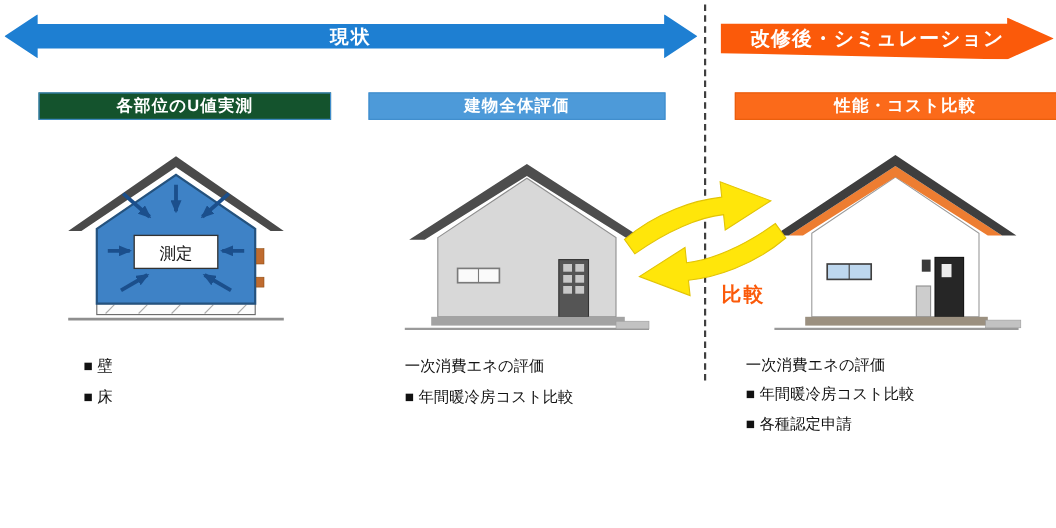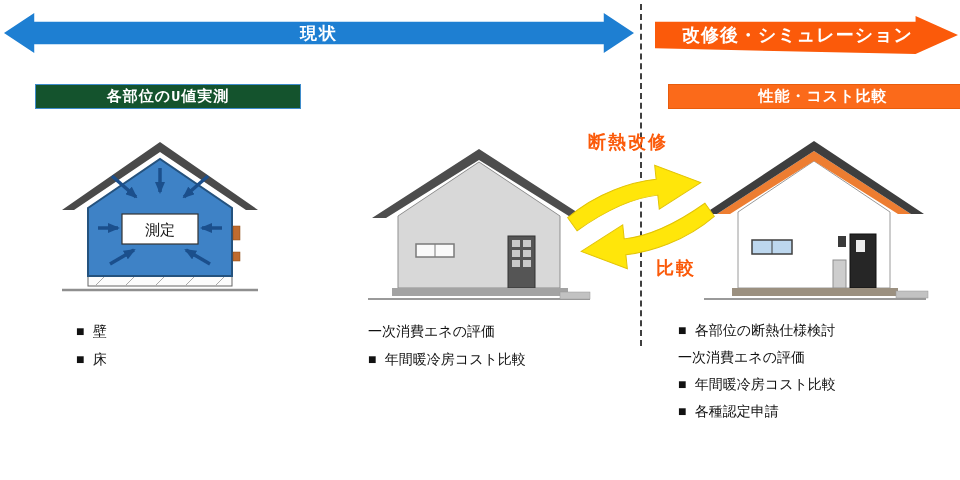--- a/index.html
+++ b/index.html
@@ -1,17 +1,17 @@
 <!DOCTYPE html>
 <html><head>
 <meta charset="utf-8">
 <style>
   html,body{margin:0;padding:0;background:#fff;}
   .stage{position:relative;width:960px;height:480px;background:#ffffff;
-         font-family:Liberation Mono, monospace;color:#1a1a1a;overflow:hidden;}
+         font-family:Liberation Sans, sans-serif;color:#1a1a1a;overflow:hidden;}
   .abs{position:absolute;}
 
   
   .phase-arrow{display:flex;align-items:center;justify-content:center;color:#fff;font-weight:700;}
   .arrow-current{left:4px;top:13px;width:630px;height:40px;background:#1E7FD2;font-size:17px;letter-spacing:2px;
     clip-path:polygon(0 50%,4.8% 0,4.8% 22%,95.2% 22%,95.2% 0,100% 50%,95.2% 100%,95.2% 78%,4.8% 78%,4.8% 100%);}
   .arrow-after{left:655px;top:16px;width:303px;height:38px;background:#FB5A0A;font-size:18px;letter-spacing:1px;
     box-sizing:border-box;padding-right:18px;
     clip-path:polygon(0 15%,86% 15%,86% 0,100% 50%,86% 100%,0 85%);}
 
@@ -49,20 +49,21 @@
   <div class="abs phase-arrow arrow-current">
     <span>現状</span>
   </div>
   <div class="abs phase-arrow arrow-after">
     <span>改修後・シミュレーション</span>
   </div>
 
   <div class="abs divider"></div>
 
   <div class="abs col-header h1">各部位のU値実測</div>
+  <div class="abs col-header h2">建物全体評価</div>
   <div class="abs col-header h3">性能・コスト比較</div>
 
   <svg class="abs house1" width="200" height="168" viewBox="0 0 200 168">
     <defs>
       <marker id="ah" markerUnits="userSpaceOnUse" markerWidth="12" markerHeight="10" refX="10" refY="5" orient="auto">
         <path d="M0,0 L12,5 L0,10 Z" fill="#1B4F8C"></path>
       </marker>
     </defs>
     <line x1="2" y1="150" x2="198" y2="150" stroke="#8F8F8F" stroke-width="2.5"></line>
     <rect x="28" y="136" width="144" height="10" fill="#FCFCFC" stroke="#666" stroke-width="1"></rect>
@@ -121,31 +122,29 @@
     <rect x="138" y="100" width="8" height="11" fill="#3A3A3A"></rect>
     <rect x="133" y="124" width="13" height="28" fill="#CDCDCD" stroke="#8F8F8F" stroke-width="1"></rect>
     <rect x="32" y="152" width="166" height="8" fill="#9B9080"></rect>
     <rect x="196" y="155" width="32" height="7" fill="#C2C2C2" stroke="#999" stroke-width="0.5"></rect>
   </svg>
 
   <svg class="abs swap" width="150" height="114" viewBox="0 0 150 114">
     <path d="M2,50 C34,28 70,21 94,21 L94,7 L138,29 L94,51 L94,37 C72,37 42,46 10,64 Z" fill="#FFE60A" stroke="#E2C306" stroke-width="1"></path>
     <path d="M2,50 C34,28 70,21 94,21 L94,7 L138,29 L94,51 L94,37 C72,37 42,46 10,64 Z" transform="rotate(180 75 57)" fill="#FFE60A" stroke="#E2C306" stroke-width="1"></path>
   </svg>
-  <div class="abs swap-label swap-top">断熱改修</div>
   <div class="abs swap-label swap-bottom">比較</div>
 
   <div class="abs list l1">
     <div>■ 壁</div>
     <div>■ 床</div>
   </div>
   <div class="abs list l2">
     <div>一次消費エネの評価</div>
     <div>■ 年間暖冷房コスト比較</div>
   </div>
   <div class="abs list l3">
-    <div>■ 各部位の断熱仕様検討</div>
     <div>一次消費エネの評価</div>
     <div>■ 年間暖冷房コスト比較</div>
     <div>■ 各種認定申請</div>
   </div>
 
 </div>
 
 </body></html>

